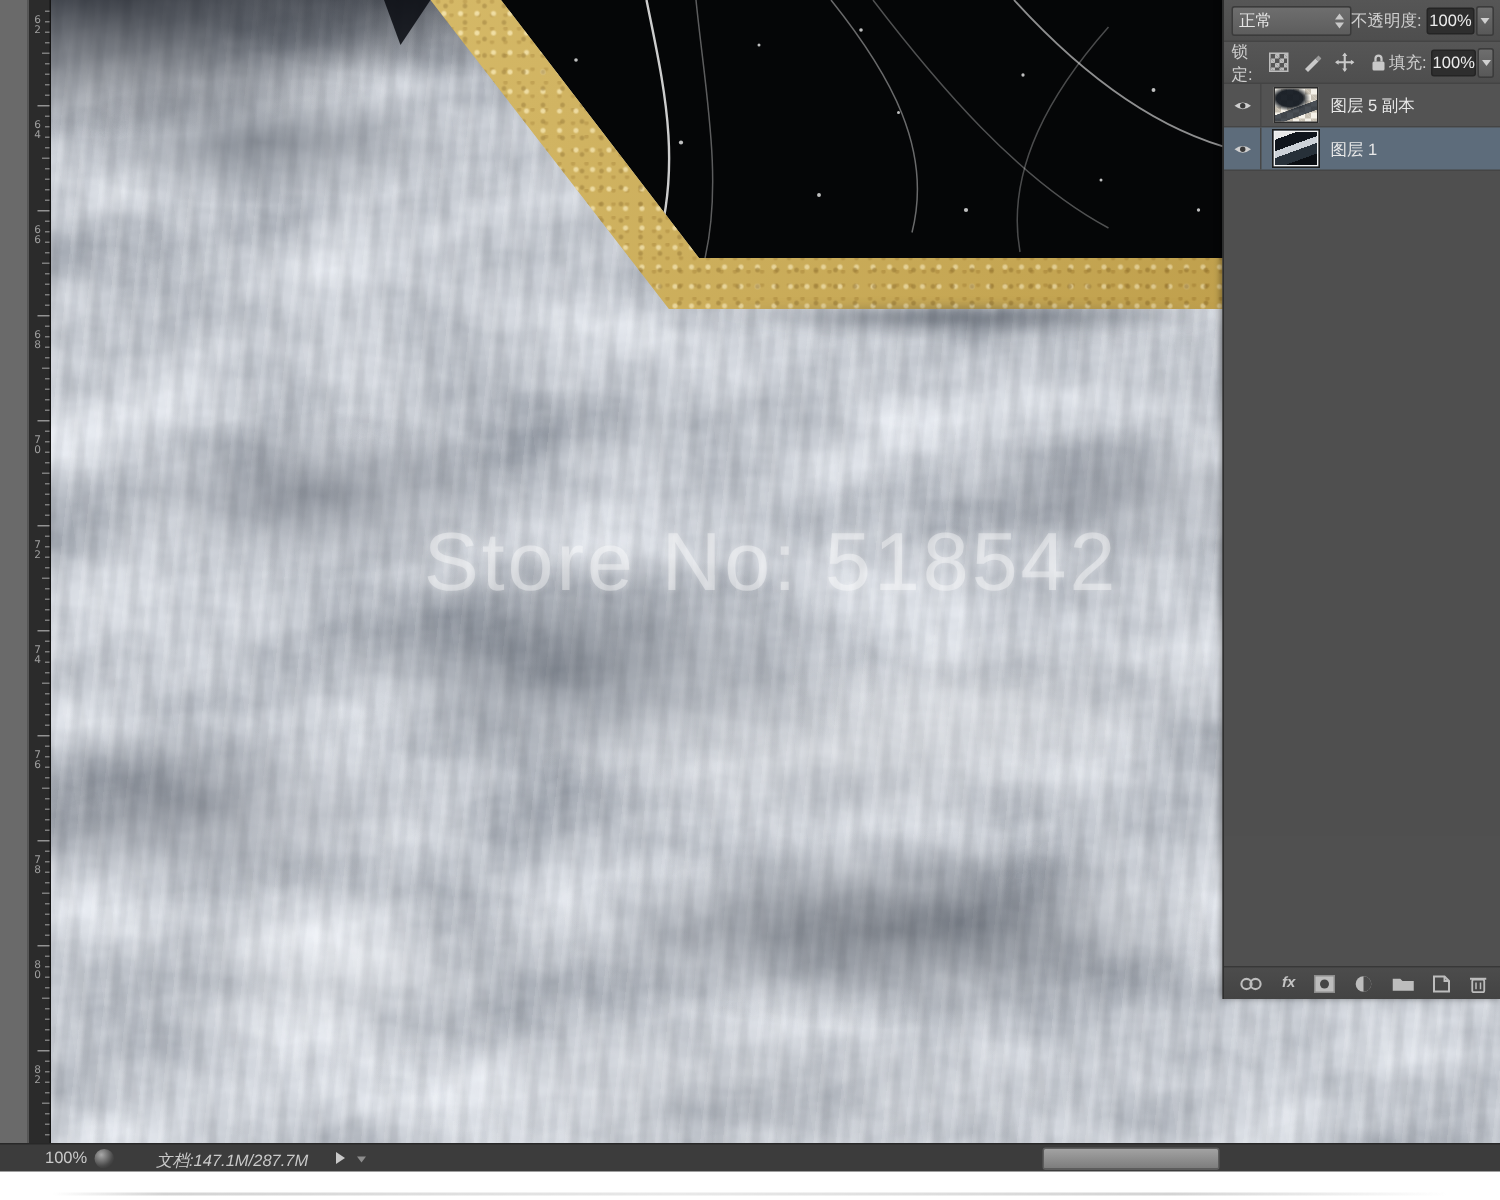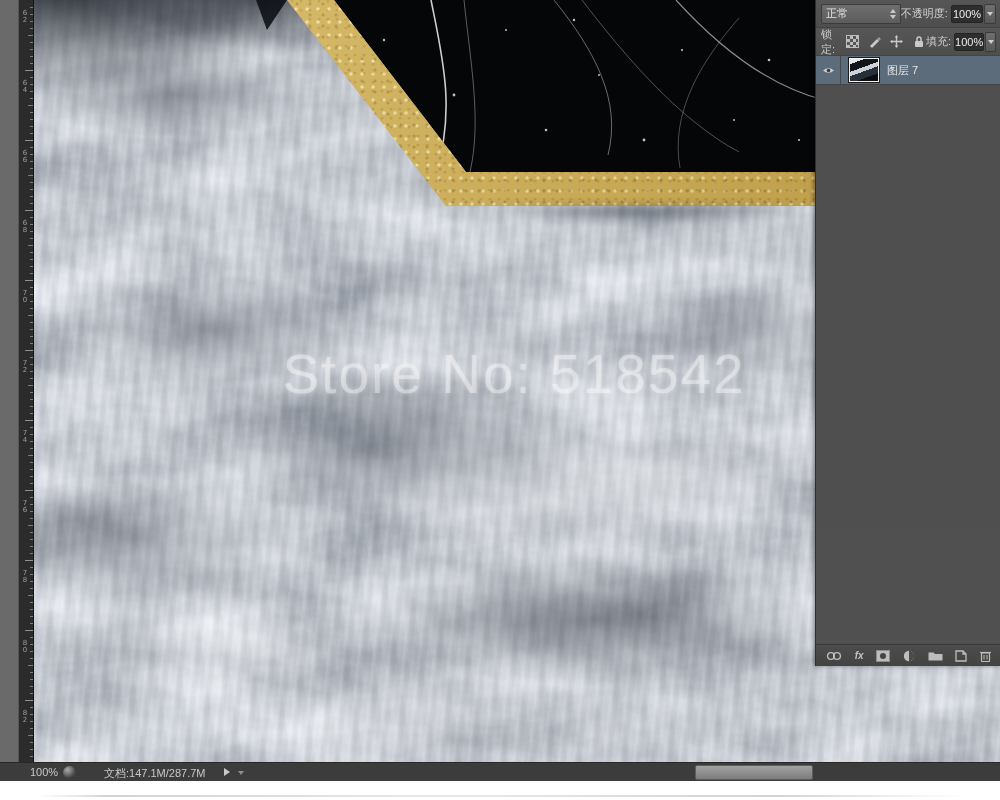--- a/index.html
+++ b/index.html
@@ -100,21 +100,21 @@
   .panel-empty{height:443px;background:#4f4f4f;}
   .panel-footer{position:absolute;left:0;right:0;bottom:0;height:21px;background:linear-gradient(#4c4c4c,#434343);
     border-top:1px solid #383838;display:flex;align-items:center;justify-content:space-between;padding:0 10px;}
   .f-ic{display:flex;align-items:center;justify-content:center;height:14px;}
   .fx-label{font-size:10px;font-style:italic;font-weight:bold;color:#c4c4c4;}
 
   
   #status-bar{position:absolute;left:0;top:762px;width:1000px;height:19px;background:#3c3c3c;border-top:1px solid #282828;}
   #status-bar .txt{position:absolute;top:3px;font-size:11px;color:#c9c9c9;}
   #zoom-val{left:30px;}
-  #doc-info{left:104px;}
+  #doc-info{left:104px;font-style:italic;}
   .sphere{position:absolute;left:63px;top:3px;width:13px;height:13px;border-radius:50%;
     background:radial-gradient(circle at 35% 30%, #a9a9a9, #4a4a4a 60%, #262626);}
   .flyout{position:absolute;left:224px;top:5px;width:0;height:0;
     border-top:4px solid transparent;border-bottom:4px solid transparent;border-left:6px solid #c9c9c9;}
   .flyout-dn{position:absolute;left:238px;top:8px;width:0;height:0;
     border-left:3px solid transparent;border-right:3px solid transparent;border-top:4px solid #8d8d8d;}
   .h-thumb{position:absolute;left:695px;top:2px;width:118px;height:15px;border-radius:2px;
     background:linear-gradient(#a2a2a2,#7c7c7c);border:1px solid #5d5d5d;box-sizing:border-box;}
   #bottom-white{position:absolute;left:0;top:781px;width:1000px;height:19px;background:#fff;}
   .faint-line{position:absolute;left:35px;top:14px;width:930px;height:2px;border-radius:2px;
@@ -345,30 +345,40 @@
       </div>
       <span class="opt-label">填充:</span>
       <div class="val-box">100%</div>
       <div class="val-btn">
           <i></i>
         </div>
     </div>
 
 
 
+    <div class="layer-row">
+      <span class="eye-cell">
+        <svg width="13" height="9">
+            <path d="M1 4.5 Q6.5 0 12 4.5 Q6.5 9 1 4.5Z" fill="#cfcfcf"></path>
+            <circle cx="6.5" cy="4.5" r="1.8" fill="#3a3a3a"></circle>
+          </svg>
+      </span>
+      <span class="thumb checker-dark"></span>
+      <span class="layer-name">图层 5 副本</span>
+    </div>
 
     <div class="layer-row selected">
       <span class="eye-cell">
         <svg width="13" height="9">
             <path d="M1 4.5 Q6.5 0 12 4.5 Q6.5 9 1 4.5Z" fill="#cfcfcf"></path>
             <circle cx="6.5" cy="4.5" r="1.8" fill="#3a3a3a"></circle>
           </svg>
       </span>
       <span class="thumb marble"></span>
-      <span class="layer-name">图层 7</span>
+      <span class="layer-name">图层 1</span>
     </div>
 
 
     <div class="panel-empty"></div>
 
     <div class="panel-footer">
       <span class="f-ic">
         <svg width="16" height="10" fill="none" stroke="#bdbdbd" stroke-width="1.4">
             <circle cx="5" cy="5" r="3.4"></circle>
             <circle cx="11" cy="5" r="3.4"></circle>

